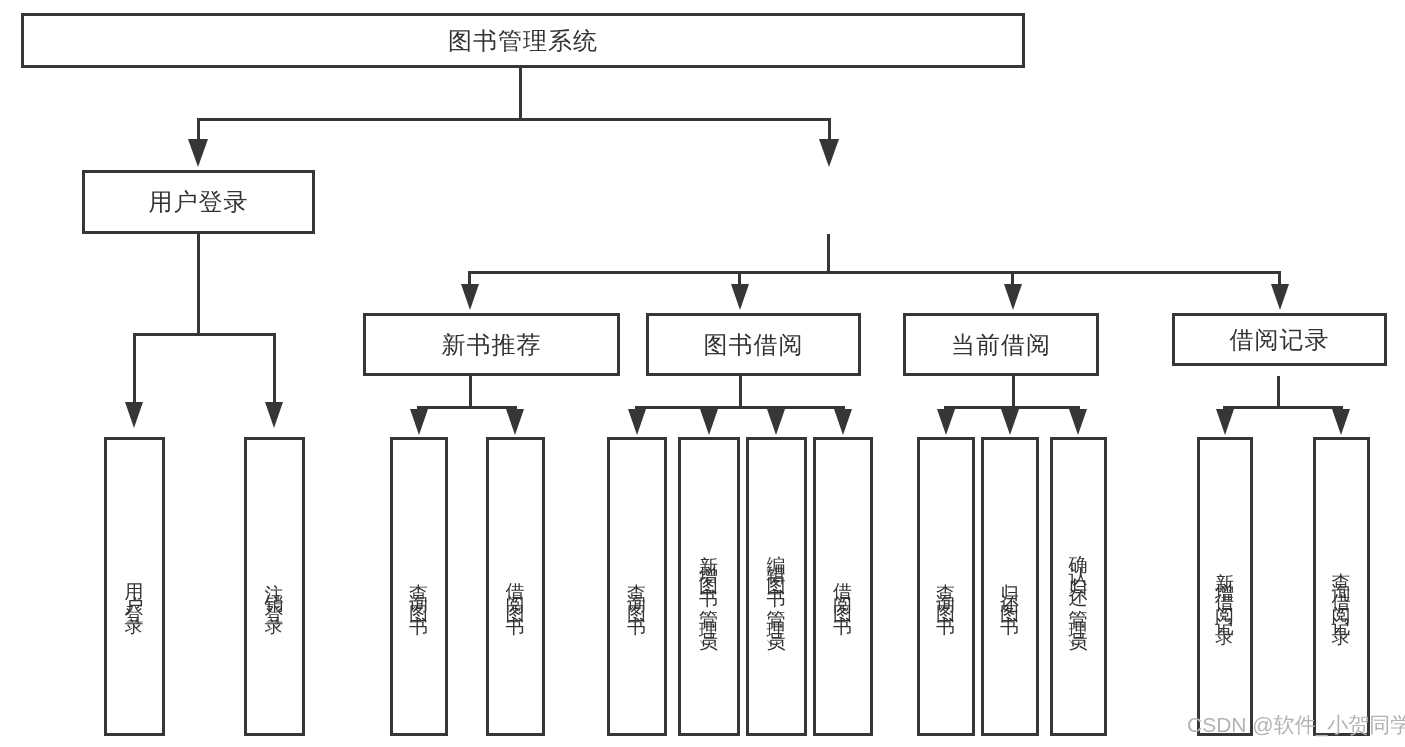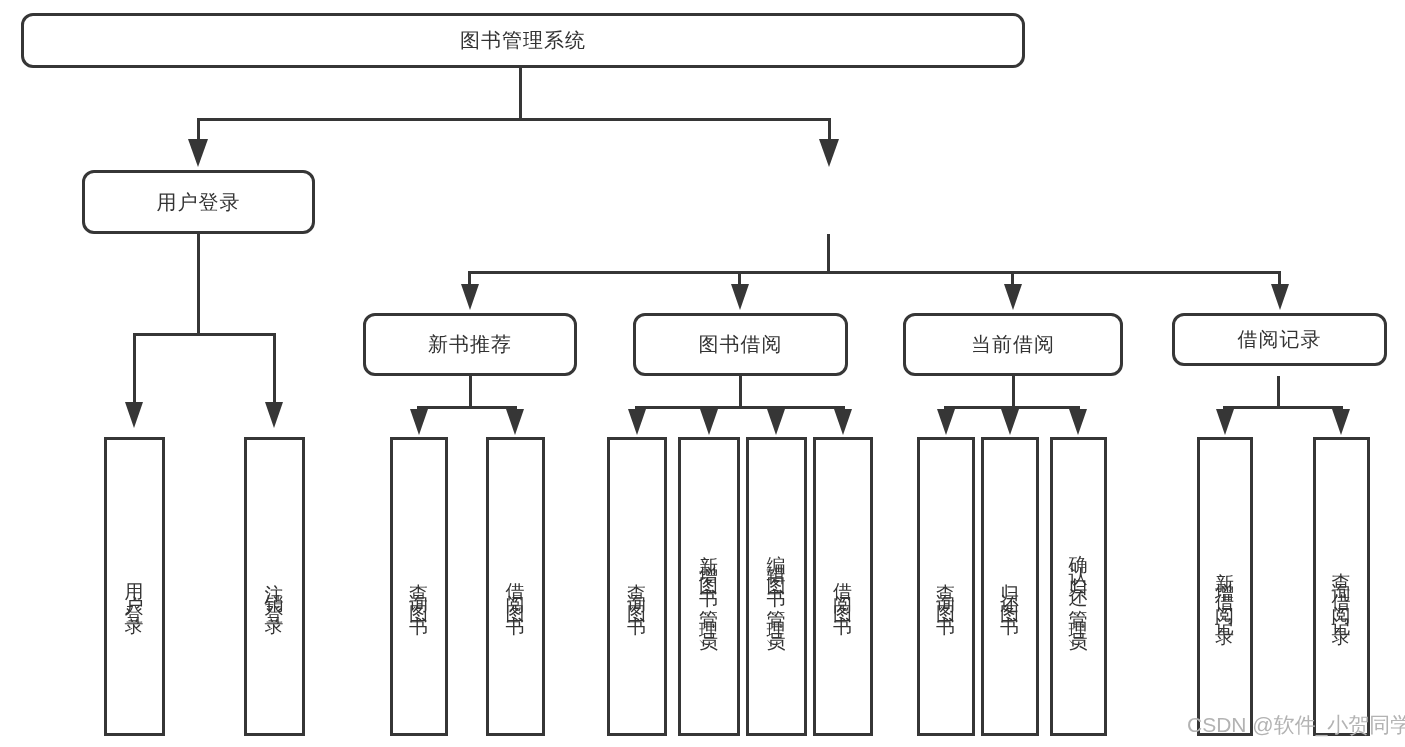--- a/index.html
+++ b/index.html
@@ -13,21 +13,21 @@
   .box{
     position:absolute;
     background:#ffffff;
     border:3px solid #363636;
     box-sizing:border-box;
     display:flex;
     align-items:center;
     justify-content:center;
     color:#333333;
   }
-  .hbox{font-size:20px;letter-spacing:1px;border-radius:12px;}
+  .hbox{font-size:24px;letter-spacing:1px;}
   .vbox{
     writing-mode:vertical-lr;
     text-orientation:mixed;
     font-size:19px;
     letter-spacing:11px;
     line-height:1;
     padding-top:6px;
   }
   .line{position:absolute;background:#363636;}
   .ah{
@@ -99,23 +99,23 @@
 
   <div class="line" style="left:1277px;top:376px;width:3px;height:30px"></div>
   <div class="line" style="left:1223px;top:406px;width:120px;height:3px"></div>
   <div class="ah" style="left:1216px;top:409px"></div>
   <div class="ah" style="left:1332px;top:409px"></div>
 
   <div class="box hbox" style="left:21px;top:13px;width:1004px;height:55px">图书管理系统</div>
 
   <div class="box hbox" style="left:82px;top:170px;width:233px;height:64px">用户登录</div>
 
-  <div class="box hbox" style="left:363px;top:313px;width:214px;height:63px">新书推荐</div>
-  <div class="box hbox" style="left:633px;top:313px;width:215px;height:63px">图书借阅</div>
-  <div class="box hbox" style="left:903px;top:313px;width:220px;height:63px">当前借阅</div>
+  <div class="box hbox" style="left:363px;top:313px;width:257px;height:63px">新书推荐</div>
+  <div class="box hbox" style="left:646px;top:313px;width:215px;height:63px">图书借阅</div>
+  <div class="box hbox" style="left:903px;top:313px;width:196px;height:63px">当前借阅</div>
   <div class="box hbox" style="left:1172px;top:313px;width:215px;height:53px">借阅记录</div>
 
   <div class="box vbox" style="left:104px;top:437px;width:61px;height:299px">用户登录</div>
   <div class="box vbox" style="left:244px;top:437px;width:61px;height:299px">注销登录</div>
 
   <div class="box vbox" style="left:390px;top:437px;width:58px;height:299px">查询图书</div>
   <div class="box vbox" style="left:486px;top:437px;width:59px;height:299px">借阅图书</div>
 
   <div class="box vbox" style="left:607px;top:437px;width:60px;height:299px">查询图书</div>
   <div class="box vbox" style="left:678px;top:437px;width:62px;height:299px">新增图书（管理员）</div>

